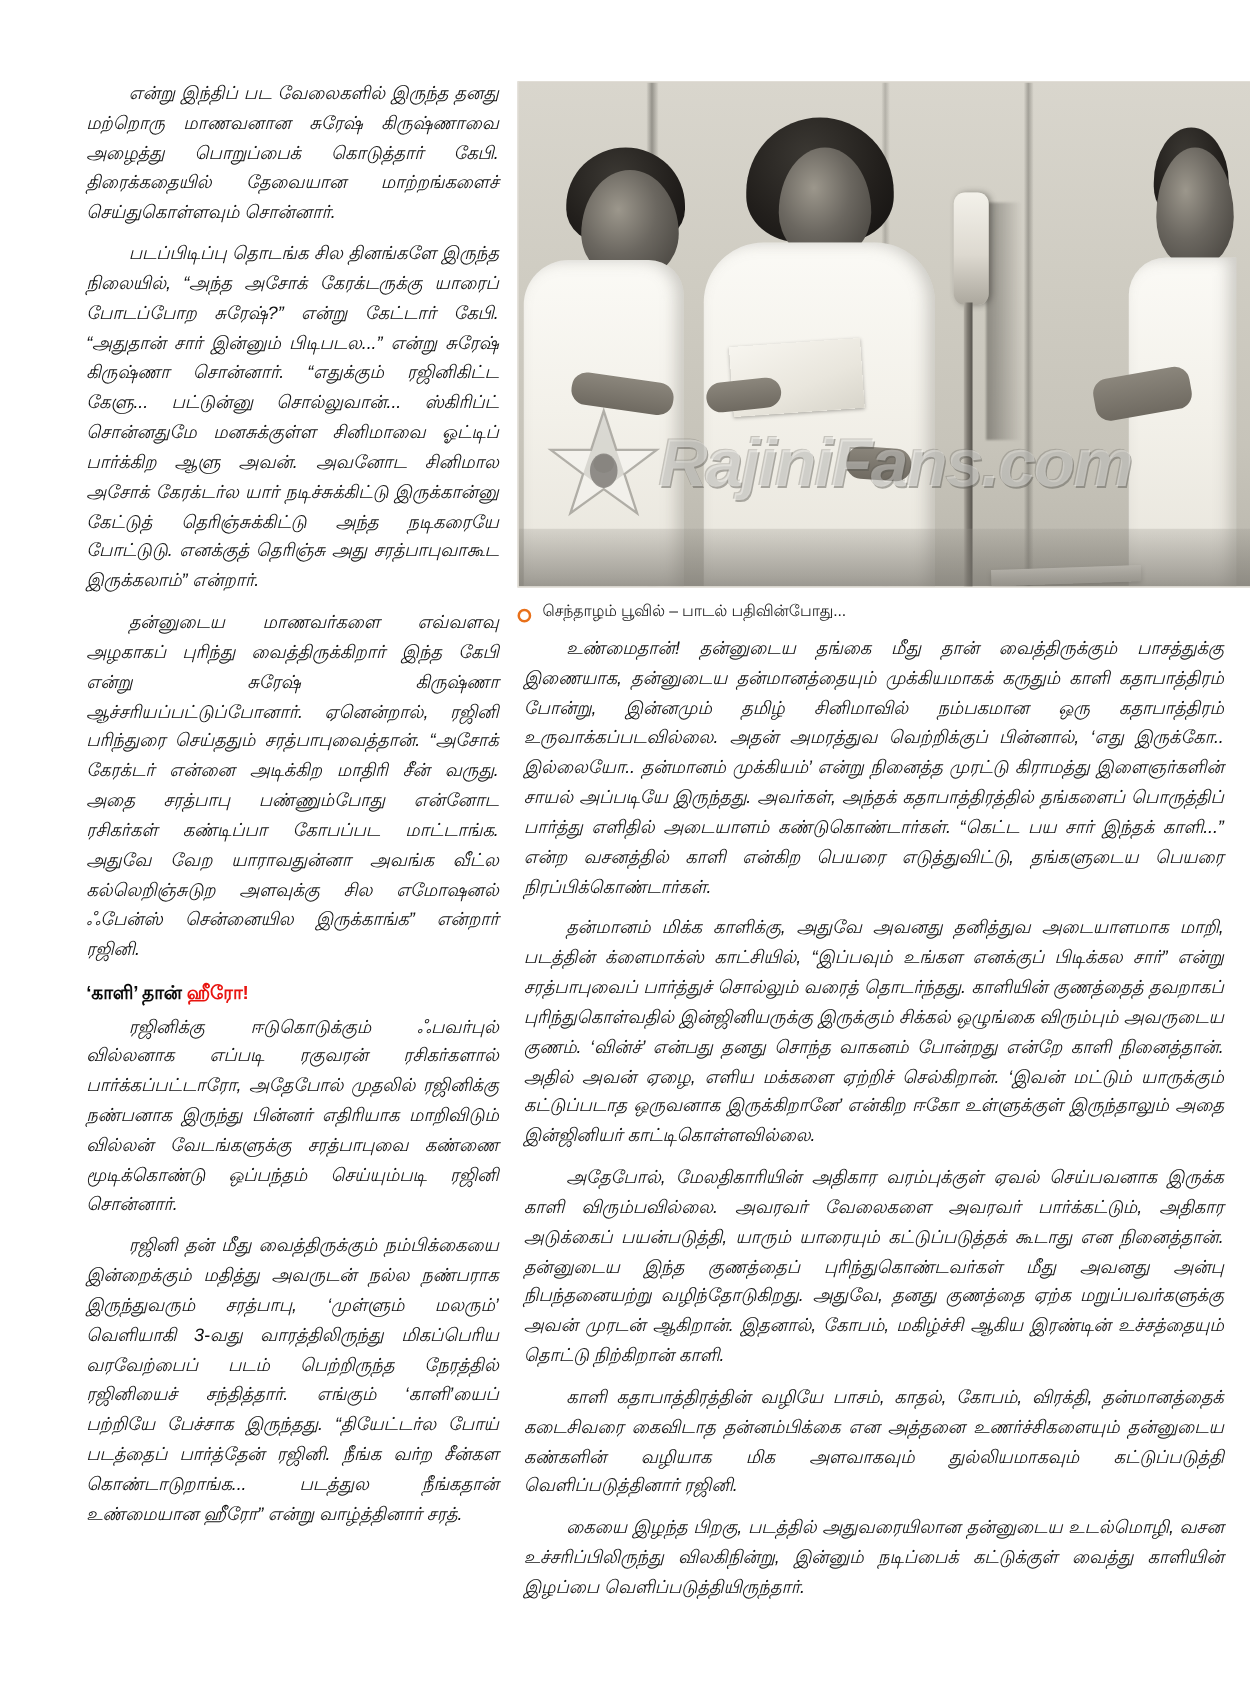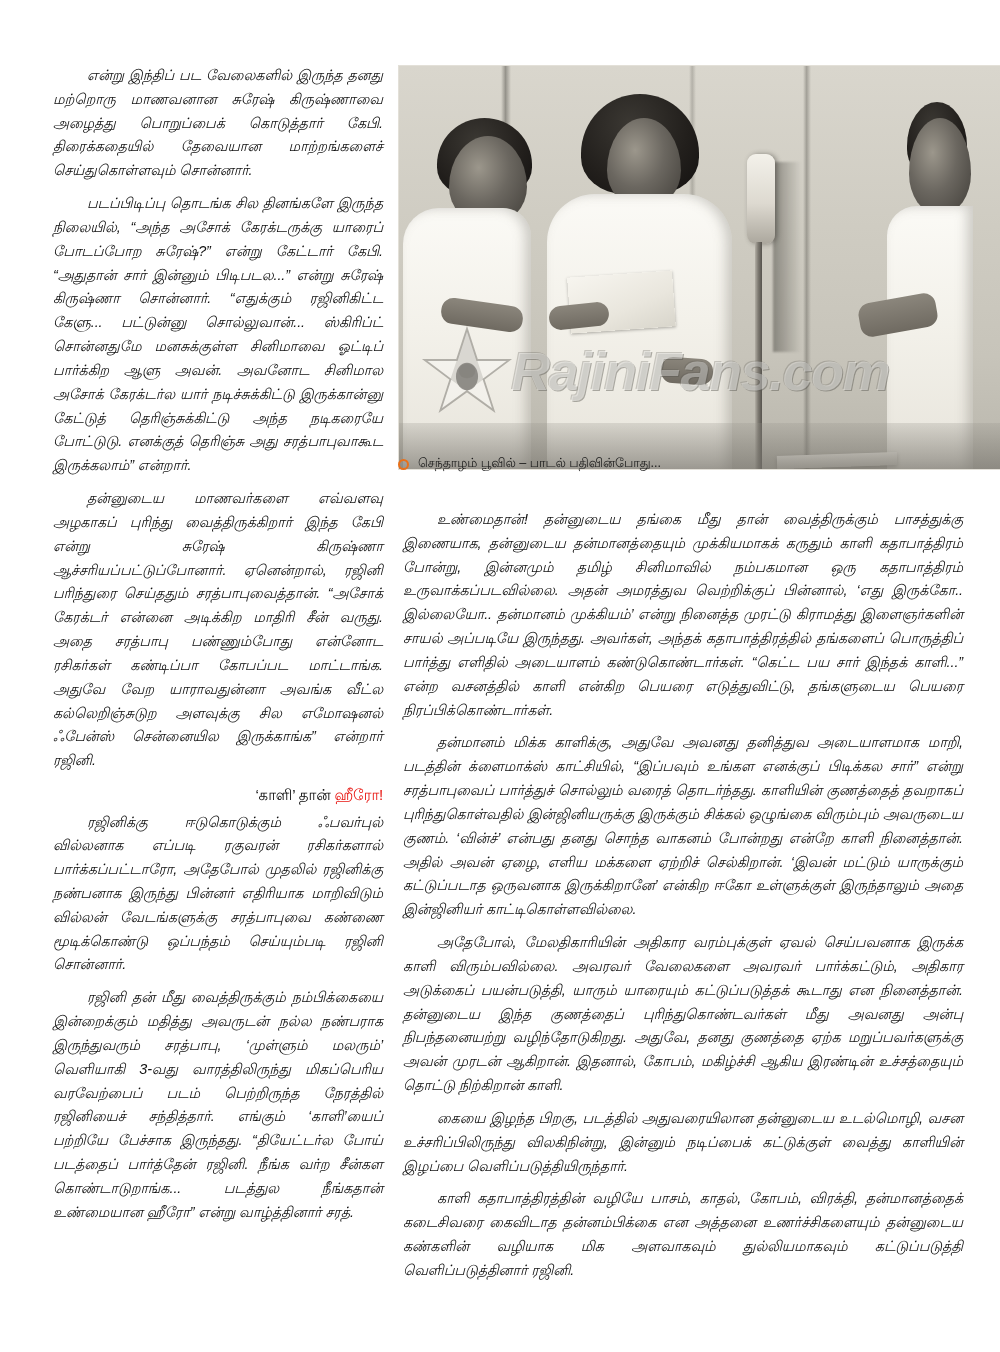--- a/index.html
+++ b/index.html
@@ -12,20 +12,21 @@
     height: 1352px;
     position: relative;
     font-family: "Liberation Sans", "DejaVu Sans", sans-serif;
     overflow: hidden;
   }
 
   .page {
     position: absolute;
     inset: 0;
     background: #ffffff;
+    margin-left: 16px;
   }
 
   
   .col-left {
     position: absolute;
     left: 53px;
     top: 64px;
     width: 330px;
   }
 
@@ -40,26 +41,25 @@
     line-height: 1.655;
     font-style: italic;
     font-stretch: semi-condensed;
     letter-spacing: -0.1px;
   }
 
   
   h3.subhead {
     margin: 12px 0 6px 0;
     font-size: 15px;
-    font-weight: normal;
+    font-weight: bold;
     font-style: normal;
     color: #0a0a0a;
     letter-spacing: -0.2px;
     line-height: 1.3;
-    text-align: right;
   }
   h3.subhead .accent {
     color: #e8140f;
   }
 
   
   .photo-block {
     position: absolute;
     left: 398px;
     top: 65px;
@@ -167,24 +167,24 @@
     letter-spacing: -1.5px;
     line-height: 1;
     margin-left: -4px;
   }
   .wm-star { width: 92px; height: 92px; margin-right: 2px; }
 
   
   .caption-row {
     position: absolute;
     left: 398px;
-    top: 456px;
+    top: 482px;
     width: 560px;
     display: flex;
-    align-items: center;
+    align-items: flex-end;
     gap: 9px;
   }
   .caption-bullet {
     width: 11px;
     height: 11px;
     border-radius: 50%;
     border: 2.6px solid #e8701a;
     box-sizing: border-box;
     flex: 0 0 auto;
   }
@@ -274,17 +274,17 @@
     <span class="caption-bullet"></span>
     <span class="caption-text">செந்தாழம் பூவில் – பாடல் பதிவின்போது...</span>
   </div>
 
   <div class="right-text">
     <p class="body">உண்மைதான்! தன்னுடைய தங்கை மீது தான் வைத்திருக்கும் பாசத்துக்கு இணையாக, தன்னுடைய தன்மானத்தையும் முக்கியமாகக் கருதும் காளி கதாபாத்திரம் போன்று, இன்னமும் தமிழ் சினிமாவில் நம்பகமான ஒரு கதாபாத்திரம் உருவாக்கப்படவில்லை. அதன் அமரத்துவ வெற்றிக்குப் பின்னால், ‘எது இருக்கோ.. இல்லையோ.. தன்மானம் முக்கியம்’ என்று நினைத்த முரட்டு கிராமத்து இளைஞர்களின் சாயல் அப்படியே இருந்தது. அவர்கள், அந்தக் கதாபாத்திரத்தில் தங்களைப் பொருத்திப் பார்த்து எளிதில் அடையாளம் கண்டுகொண்டார்கள். “கெட்ட பய சார் இந்தக் காளி...” என்ற வசனத்தில் காளி என்கிற பெயரை எடுத்துவிட்டு, தங்களுடைய பெயரை நிரப்பிக்கொண்டார்கள்.</p>
     <p class="body">தன்மானம் மிக்க காளிக்கு, அதுவே அவனது தனித்துவ அடையாளமாக மாறி, படத்தின் க்ளைமாக்ஸ் காட்சியில், “இப்பவும் உங்கள எனக்குப் பிடிக்கல சார்” என்று சரத்பாபுவைப் பார்த்துச் சொல்லும் வரைத் தொடர்ந்தது. காளியின் குணத்தைத் தவறாகப் புரிந்துகொள்வதில் இன்ஜினியருக்கு இருக்கும் சிக்கல் ஒழுங்கை விரும்பும் அவருடைய குணம். ‘வின்ச்’ என்பது தனது சொந்த வாகனம் போன்றது என்றே காளி நினைத்தான். அதில் அவன் ஏழை, எளிய மக்களை ஏற்றிச் செல்கிறான். ‘இவன் மட்டும் யாருக்கும் கட்டுப்படாத ஒருவனாக இருக்கிறானே’ என்கிற ஈகோ உள்ளுக்குள் இருந்தாலும் அதை இன்ஜினியர் காட்டிகொள்ளவில்லை.</p>
     <p class="body">அதேபோல், மேலதிகாரியின் அதிகார வரம்புக்குள் ஏவல் செய்பவனாக இருக்க காளி விரும்பவில்லை. அவரவர் வேலைகளை அவரவர் பார்க்கட்டும், அதிகார அடுக்கைப் பயன்படுத்தி, யாரும் யாரையும் கட்டுப்படுத்தக் கூடாது என நினைத்தான். தன்னுடைய இந்த குணத்தைப் புரிந்துகொண்டவர்கள் மீது அவனது அன்பு நிபந்தனையற்று வழிந்தோடுகிறது. அதுவே, தனது குணத்தை ஏற்க மறுப்பவர்களுக்கு அவன் முரடன் ஆகிறான். இதனால், கோபம், மகிழ்ச்சி ஆகிய இரண்டின் உச்சத்தையும் தொட்டு நிற்கிறான் காளி.</p>
 
 
+    <p class="body">காளி கதாபாத்திரத்தின் வழியே பாசம், காதல், கோபம், விரக்தி, தன்மானத்தைக் கடைசிவரை கைவிடாத தன்னம்பிக்கை என அத்தனை உணர்ச்சிகளையும் தன்னுடைய கண்களின் வழியாக மிக அளவாகவும் துல்லியமாகவும் கட்டுப்படுத்தி வெளிப்படுத்தினார் ரஜினி.</p>
     <p class="body">கையை இழந்த பிறகு, படத்தில் அதுவரையிலான தன்னுடைய உடல்மொழி, வசன உச்சரிப்பிலிருந்து விலகிநின்று, இன்னும் நடிப்பைக் கட்டுக்குள் வைத்து காளியின் இழப்பை வெளிப்படுத்தியிருந்தார்.</p>
-    <p class="body">காளி கதாபாத்திரத்தின் வழியே பாசம், காதல், கோபம், விரக்தி, தன்மானத்தைக் கடைசிவரை கைவிடாத தன்னம்பிக்கை என அத்தனை உணர்ச்சிகளையும் தன்னுடைய கண்களின் வழியாக மிக அளவாகவும் துல்லியமாகவும் கட்டுப்படுத்தி வெளிப்படுத்தினார் ரஜினி.</p>
   </div>
 
 </div>
 
 </body></html>

